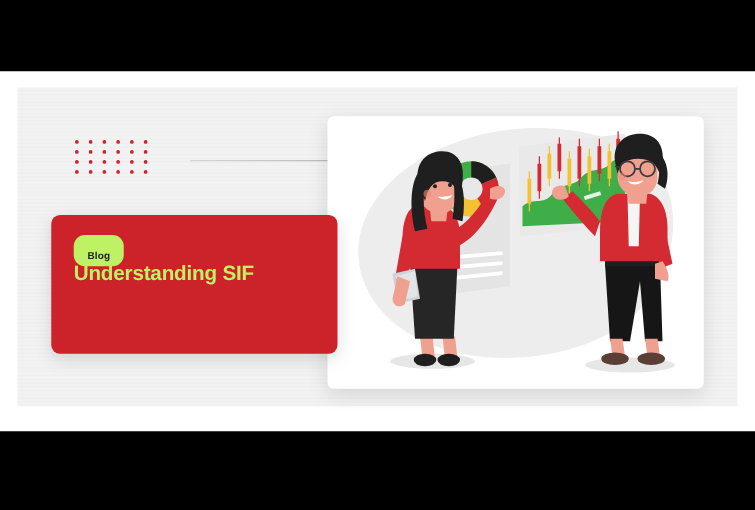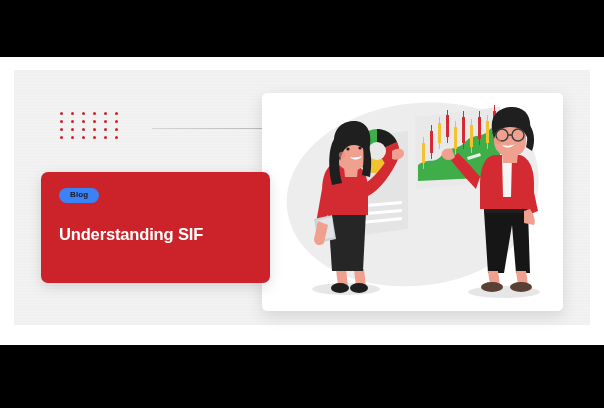--- a/index.html
+++ b/index.html
@@ -23,25 +23,25 @@
   .dot { width:3px; height:3px; border-radius:50%; background:#cc2229; }
 
   
   .divider { position:absolute; left:152px; top:128px; width:114px; height:1px;
     background:linear-gradient(90deg,#d6d6d6,#b9b9b9); }
 
   
   .redcard { position:absolute; left:41px; top:172px; width:229px; height:111px;
     background:#cc2229; border-radius:7px;
     box-shadow:0 4px 14px rgba(0,0,0,.13); z-index:6; }
-  .badge { position:absolute; left:18px; top:16px; background:#3b82f6;
-    border-radius:9px; padding:2px 11px 3px; font-size:8px; font-weight:bold;
+  .badge { position:absolute; left:18px; top:16px; background:#bef264;
+    border-radius:9px; padding:12px 11px 3px; font-size:8px; font-weight:bold;
     color:#1d1d1d; letter-spacing:.1px; line-height:1.2; }
-  .title { position:absolute; left:18px; top:52px; width:205px;
-    color:#ffffff; font-size:16.5px; font-weight:bold; line-height:1.32;
+  .title { position:absolute; left:18px; top:37px; width:205px;
+    color:#bef264; font-size:16.5px; font-weight:bold; line-height:1.32;
     letter-spacing:-.15px; }
   .title span { display:block; }
 
   
   .illus { position:absolute; left:262px; top:93px; width:301px; height:218px;
     background:#ffffff; border-radius:5px; overflow:hidden;
     box-shadow:0 5px 16px rgba(0,0,0,.12); }
   .illus svg { display:block; width:301px; height:218px; }
 </style>
 </head>

